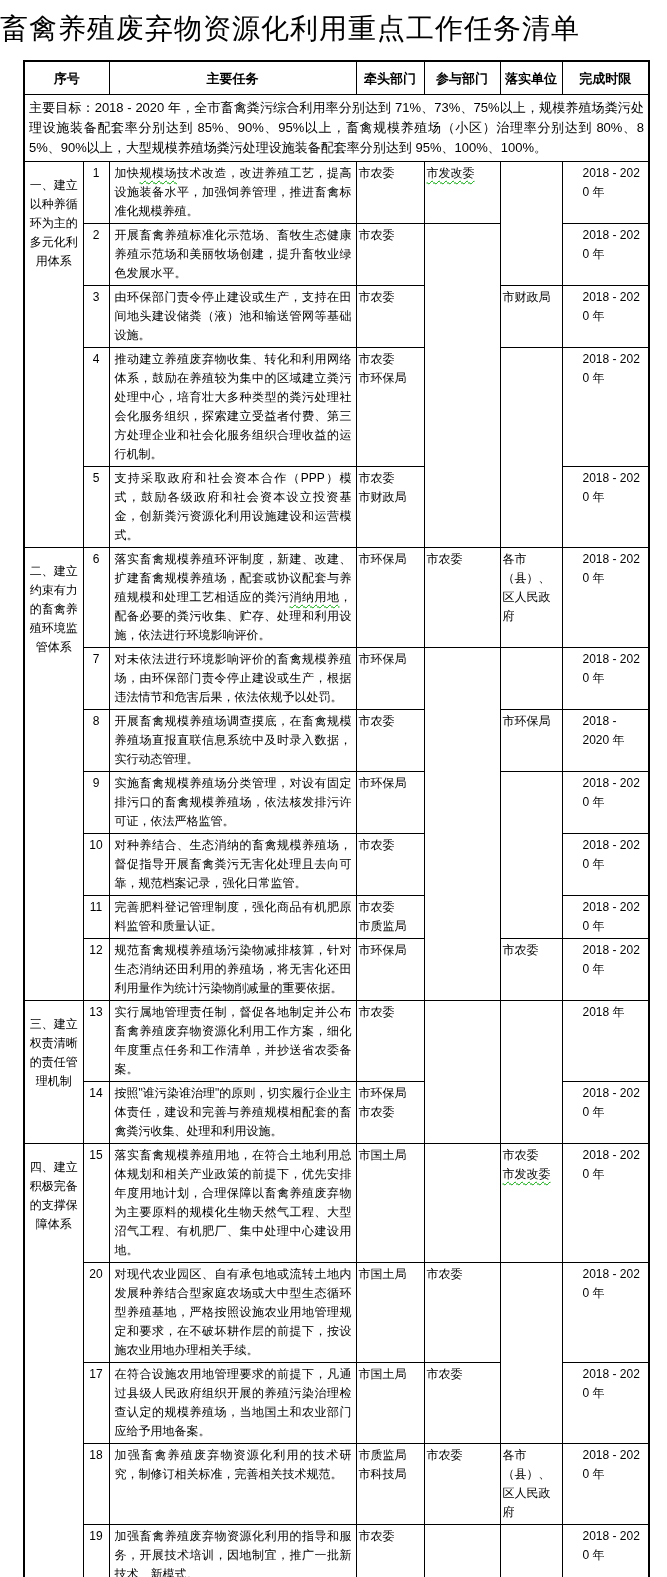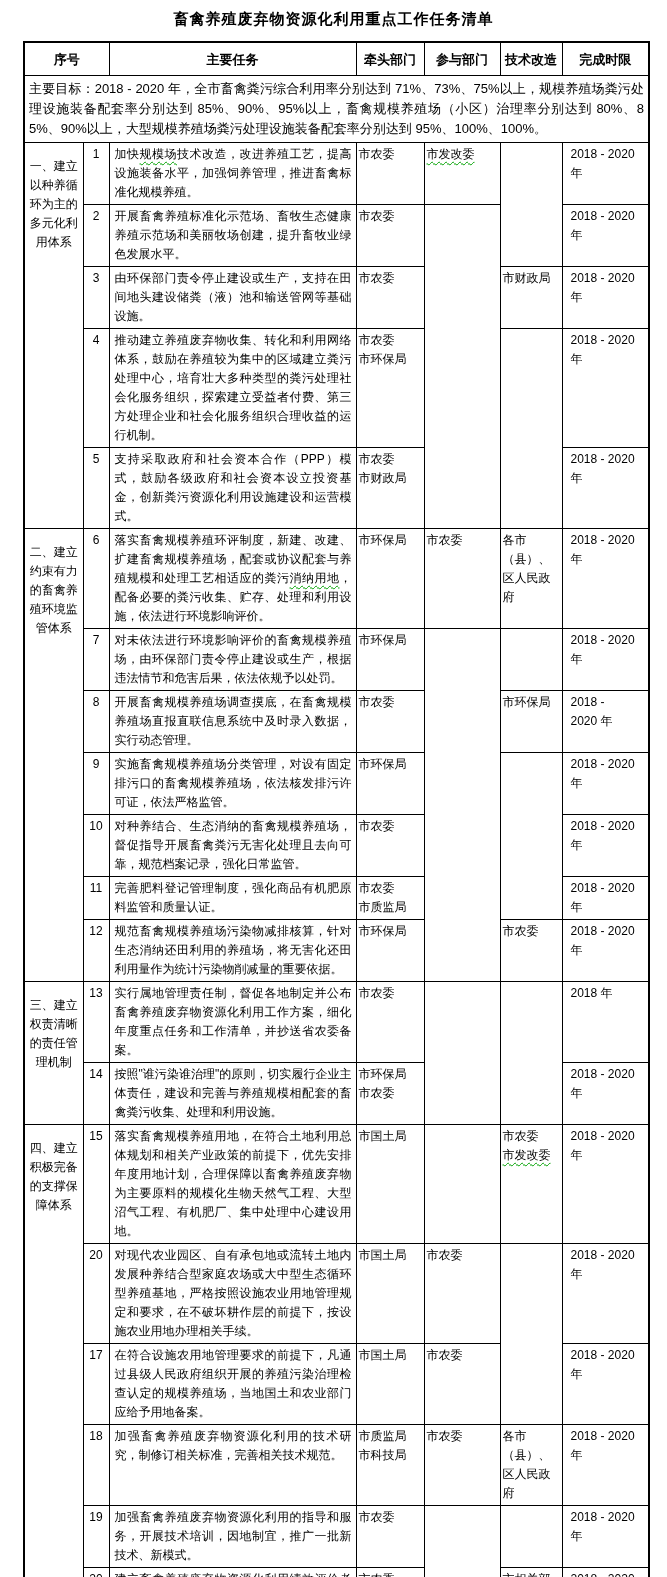--- a/index.html
+++ b/index.html
@@ -3,21 +3,21 @@
 <meta charset="utf-8">
 <style>
   html,body{margin:0;padding:0;background:#fff;}
   body{
     width:667px;height:1577px;
     font-family:"Liberation Sans","DejaVu Sans",sans-serif;
     color:#000;
     -webkit-font-smoothing:antialiased;
   }
   .page-title{
-    font-size:15px;font-weight:bold;text-align:center;
+    font-size:28px;font-weight:normal;
     margin:10px 0 12px 0;letter-spacing:1px;
   }
   table.task-table{
     border-collapse:collapse;table-layout:fixed;
     margin-left:23px;width:625px;
     border:2px solid #000;
   }
   th,td{
     border:1px solid #000;
     vertical-align:top;
@@ -28,21 +28,21 @@
   }
   th{
     text-align:center;vertical-align:middle;
     font-weight:bold;font-size:13px;height:28px;padding:2px;
   }
   td.goal{font-size:13px;text-align:justify;line-height:20px;padding:3px 4px;}
   td.cat{text-align:center;padding:14px 3px;}
   td.no{text-align:center;padding:2px 1px;}
   td.task{text-align:justify;}
   td.dept{text-align:left;white-space:pre-line;padding:2px 2px;}
-  td.dl{text-align:left;white-space:pre-line;padding:2px 2px 2px 8px;}
+  td.dl{text-align:left;white-space:pre-line;padding:2px 2px 2px 20px;}
   .sq{
     text-decoration:underline wavy #00a000;
     text-decoration-thickness:1px;
     text-underline-offset:3px;
   }
 </style>
 </head>
 <body>
 
 <div class="page-title">畜禽养殖废弃物资源化利用重点工作任务清单</div>
@@ -56,21 +56,21 @@
       <col style="width:76px">
       <col style="width:62px">
       <col style="width:87px">
   </colgroup>
   <thead>
     <tr>
       <th colspan="2">序号</th>
       <th>主要任务</th>
       <th>牵头部门</th>
       <th>参与部门</th>
-      <th>技术改造</th>
+      <th>落实单位</th>
       <th>完成时限</th>
     </tr>
   </thead>
   <tbody>
     <tr>
       <td class="goal" colspan="7">主要目标：2018 - 2020 年，全市畜禽粪污综合利用率分别达到 71%、73%、75%以上，规模养殖场粪污处理设施装备配套率分别达到 85%、90%、95%以上，畜禽规模养殖场（小区）治理率分别达到 80%、85%、90%以上，大型规模养殖场粪污处理设施装备配套率分别达到 95%、100%、100%。</td>
     </tr>
 
     <tr>
       <td class="cat" rowspan="5">一、建立以种养循环为主的多元化利用体系</td>

